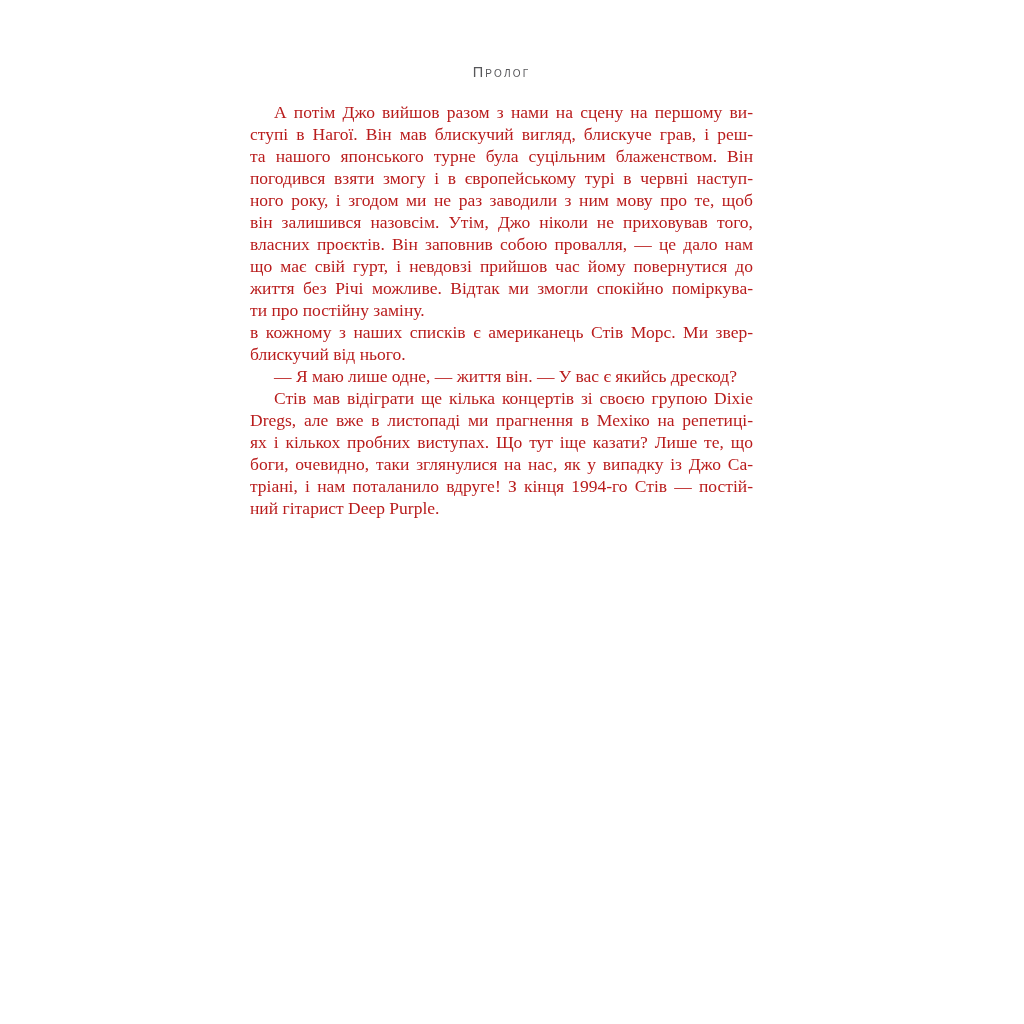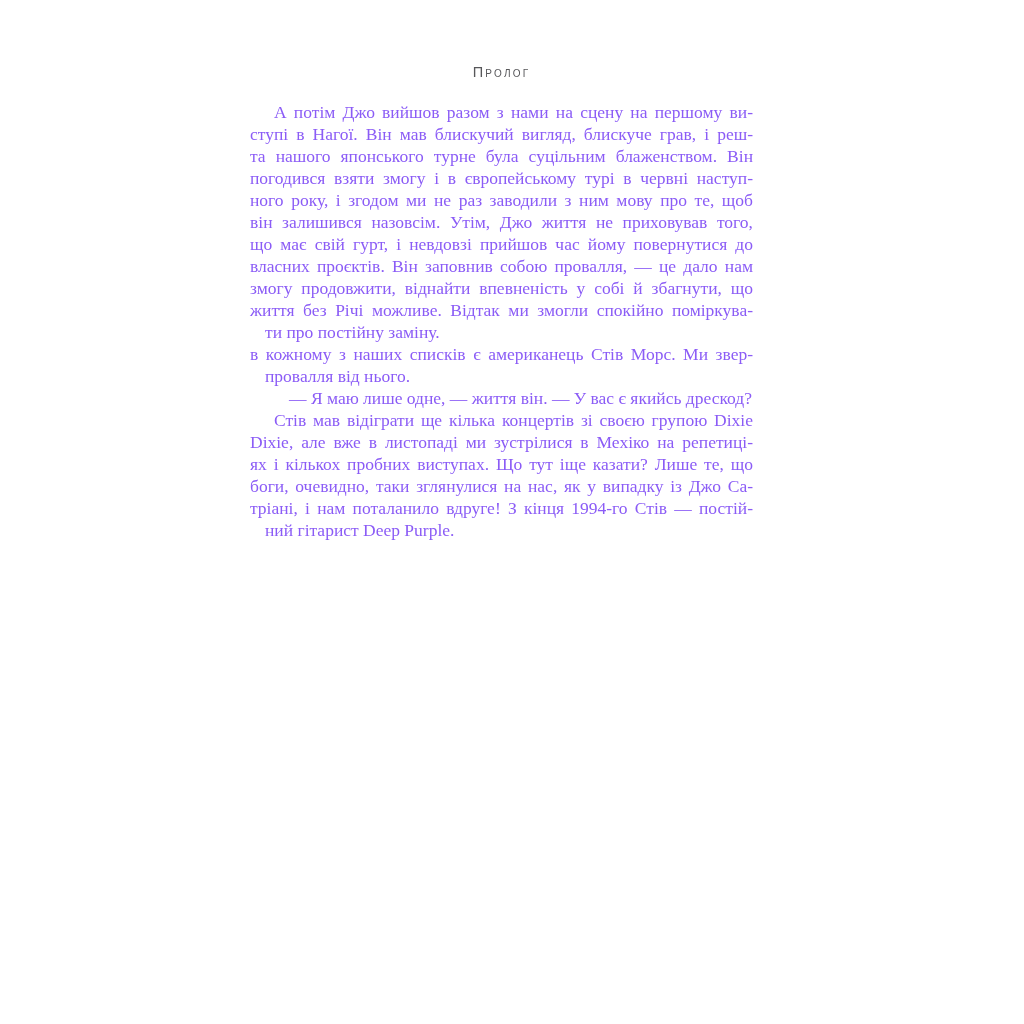--- a/index.html
+++ b/index.html
@@ -28,66 +28,64 @@
     line-height: 16px;
   }
   .body-text {
     position: absolute;
     top: 101px;
     left: 250px;
     width: 503px;
     font-family: "Liberation Serif", "DejaVu Serif", serif;
     font-size: 17.5px;
     line-height: 22px;
-    color: #8b5cf6;
+    color: #b91c1c;
   }
   .paragraph {
     margin: 0;
     padding: 0;
   }
   .line {
     text-align: justify;
     text-align-last: justify;
   }
   .line.first {
     padding-left: 24px;
   }
   .line.last {
     text-align-last: left;
-    margin-left: 15px;
   }
 </style>
 </head>
 <body>
 
 <div class="page">
   <div class="chapter-heading">Пролог</div>
   <div class="body-text" id="body-text">
       <div class="paragraph">
         <div class="line first">А потім Джо вийшов разом з нами на сцену на першому ви-</div>
         <div class="line">ступі в Нагої. Він мав блискучий вигляд, блискуче грав, і реш-</div>
         <div class="line">та нашого японського турне була суцільним блаженством. Він</div>
         <div class="line">погодився взяти змогу і в європейському турі в червні наступ-</div>
         <div class="line">ного року, і згодом ми не раз заводили з ним мову про те, щоб</div>
-        <div class="line">він залишився назовсім. Утім, Джо життя не приховував того,</div>
+        <div class="line">він залишився назовсім. Утім, Джо ніколи не приховував того,</div>
+        <div class="line">власних проєктів. Він заповнив собою провалля, — це дало нам</div>
         <div class="line">що має свій гурт, і невдовзі прийшов час йому повернутися до</div>
-        <div class="line">власних проєктів. Він заповнив собою провалля, — це дало нам</div>
-        <div class="line">змогу продовжити, віднайти впевненість у собі й збагнути, що</div>
         <div class="line">життя без Річі можливе. Відтак ми змогли спокійно поміркува-</div>
         <div class="line last">ти про постійну заміну.</div>
       </div>
       <div class="paragraph">
         <div class="line">в кожному з наших списків є американець Стів Морс. Ми звер-</div>
-        <div class="line last">провалля від нього.</div>
+        <div class="line last">блискучий від нього.</div>
       </div>
       <div class="paragraph">
         <div class="line first last">— Я маю лише одне, — життя він. — У вас є якийсь дрескод?</div>
       </div>
       <div class="paragraph">
         <div class="line first">Стів мав відіграти ще кілька концертів зі своєю групою Dixie</div>
-        <div class="line">Dixie, але вже в листопаді ми зустрілися в Мехіко на репетиці-</div>
+        <div class="line">Dregs, але вже в листопаді ми прагнення в Мехіко на репетиці-</div>
         <div class="line">ях і кількох пробних виступах. Що тут іще казати? Лише те, що</div>
         <div class="line">боги, очевидно, таки зглянулися на нас, як у випадку із Джо Са-</div>
         <div class="line">тріані, і нам поталанило вдруге! З кінця 1994-го Стів — постій-</div>
         <div class="line last">ний гітарист Deep Purple.</div>
       </div>
     </div>
 </div>
 
 </body></html>

